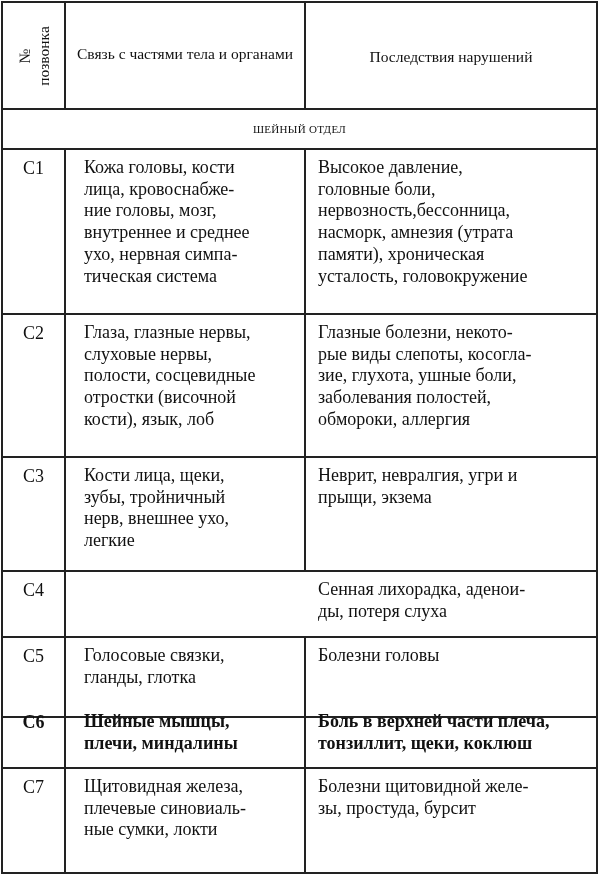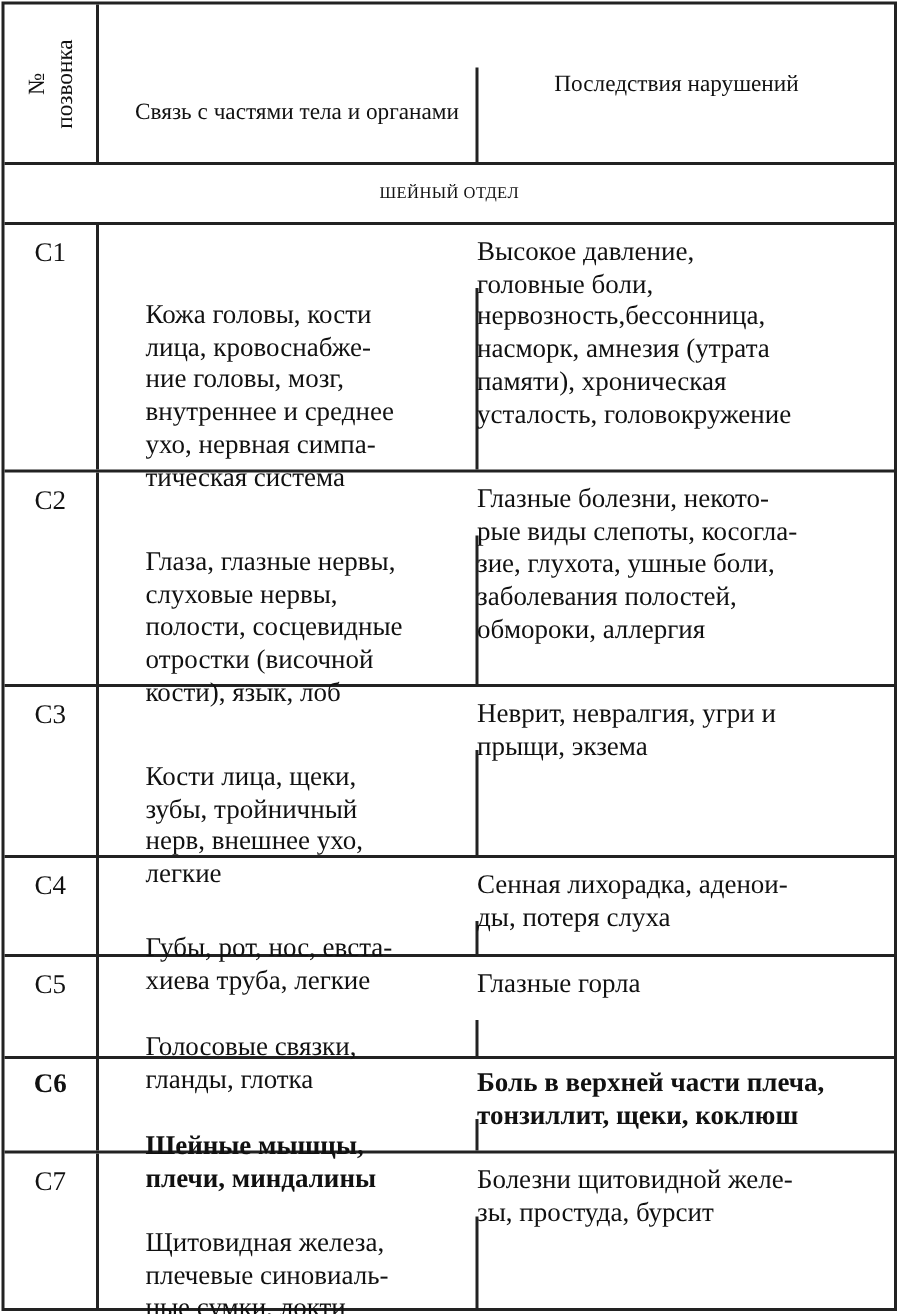--- a/index.html
+++ b/index.html
@@ -4,21 +4,21 @@
   <style>
     html, body { margin: 0; padding: 0; background: #ffffff; }
     body { width: 600px; height: 876px; overflow: hidden; position: relative;
       font-family: "DejaVu Serif", "Liberation Serif", serif; color: #111; }
     .tbl { position: absolute; left: 1px; top: 1px; width: 597px; height: 873px;
       border: 2px solid #222; box-sizing: border-box; }
     .row { position: absolute; left: 0; right: 0; border-bottom: 2px solid #222; box-sizing: border-box; }
     .row.last { border-bottom: none; }
     .cell { position: absolute; top: 0; bottom: 0; box-sizing: border-box; }
     .c0 { left: 0; width: 63px; border-right: 2px solid #222; }
-    .c1 { left: 76px; width: 240px; border-right: 2px solid #222; margin-top: 42px; }
+    .c1 { left: 63px; width: 240px; border-right: 2px solid #222; }
     .c2 { left: 303px; right: 0; }
     .hdr-text { position: absolute; left: 0; right: 0; top: 50%; transform: translateY(-50%);
       text-align: center; font-size: 15.5px; line-height: 21px; font-family: "Liberation Serif", serif; }
     .vert { position: absolute; left: 50%; top: 50%; transform: translate(-50%, -50%) rotate(-90deg);
       white-space: nowrap; text-align: center; font-size: 15.5px; line-height: 19px; font-family: "Liberation Serif", serif; }
     .section { text-align: center; font-size: 11px; font-family: "Liberation Serif", serif; letter-spacing: 0.3px;
       line-height: 38px; }
     .num { text-align: center; font-size: 18px; font-family: "Liberation Serif", serif; padding-top: 8px; }
     .txt { padding: 7px 6px 0 18px; font-size: 18px; line-height: 21.7px; font-family: "Liberation Serif", serif;
       white-space: pre-line; }
@@ -103,40 +103,36 @@
     <div class="cell c2">
         <div class="txt">Неврит, невралгия, угри и
 прыщи, экзема</div>
       </div>
   </div>
 
   <div class="row" style="top:569px; height:66px;">
     <div class="cell c0">
         <div class="num">C4</div>
       </div>
-    <div class="cell c1">
-        <div class="txt">Губы, рот, нос, евста-
-хиева труба, легкие</div>
-      </div>
     <div class="cell c2">
         <div class="txt">Сенная лихорадка, аденои-
 ды, потеря слуха</div>
       </div>
   </div>
 
-  <div class="row" style="top:635px; height:68px;">
+  <div class="row" style="top:635px; height:80px;">
     <div class="cell c0">
         <div class="num">C5</div>
       </div>
     <div class="cell c1">
         <div class="txt">Голосовые связки,
 гланды, глотка</div>
       </div>
     <div class="cell c2">
-        <div class="txt">Глазные горла</div>
+        <div class="txt">Болезни головы</div>
       </div>
   </div>
 
   <div class="row" style="top:701px; height:65px;font-weight:bold;">
     <div class="cell c0">
         <div class="num">C6</div>
       </div>
     <div class="cell c1">
         <div class="txt">Шейные мышцы,
 плечи, миндалины</div>

